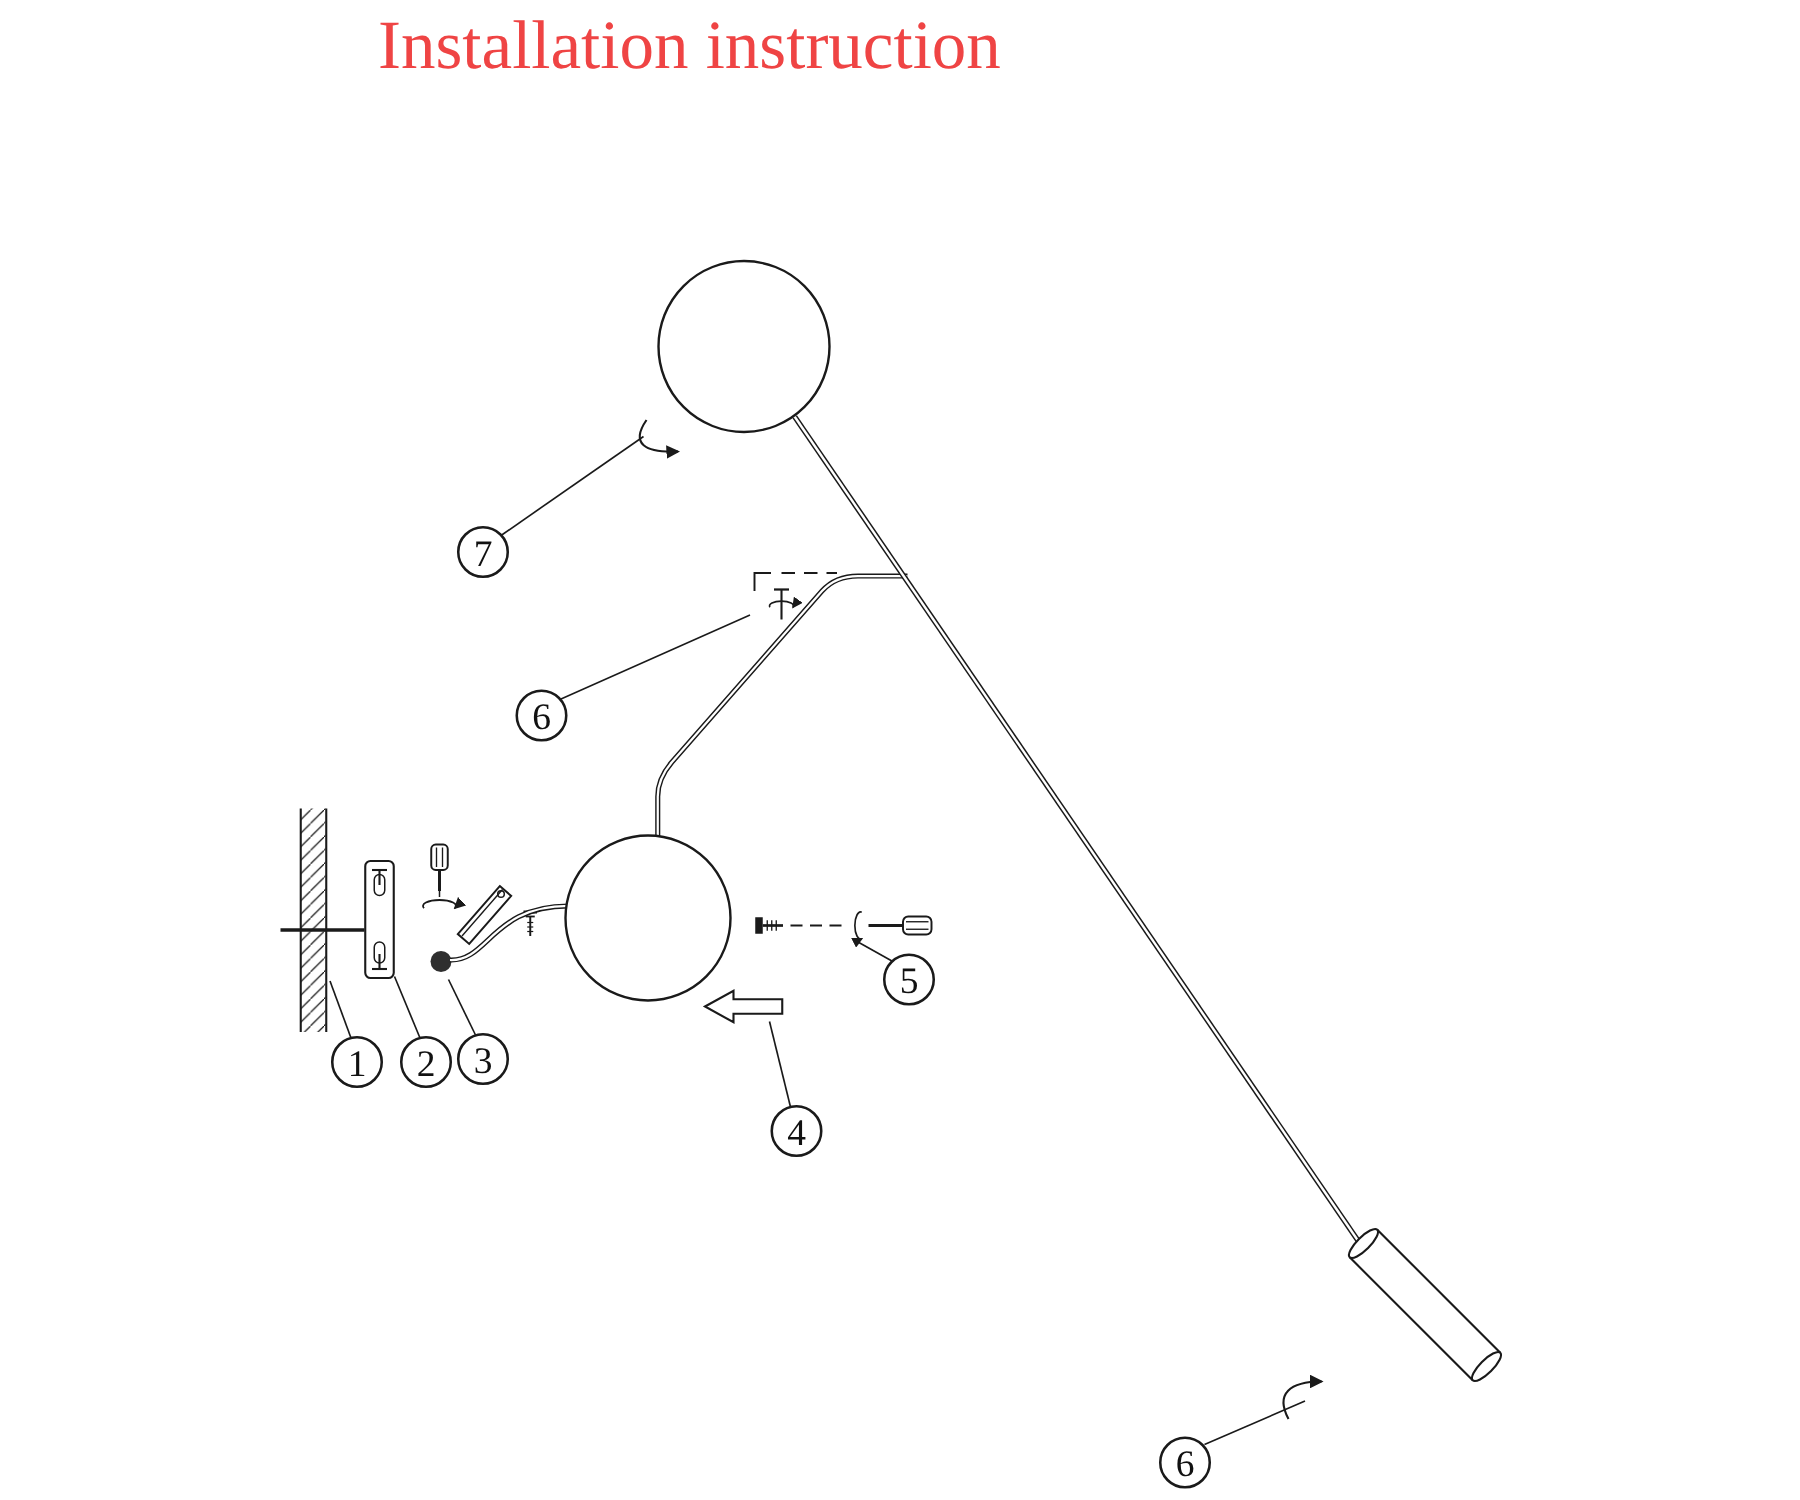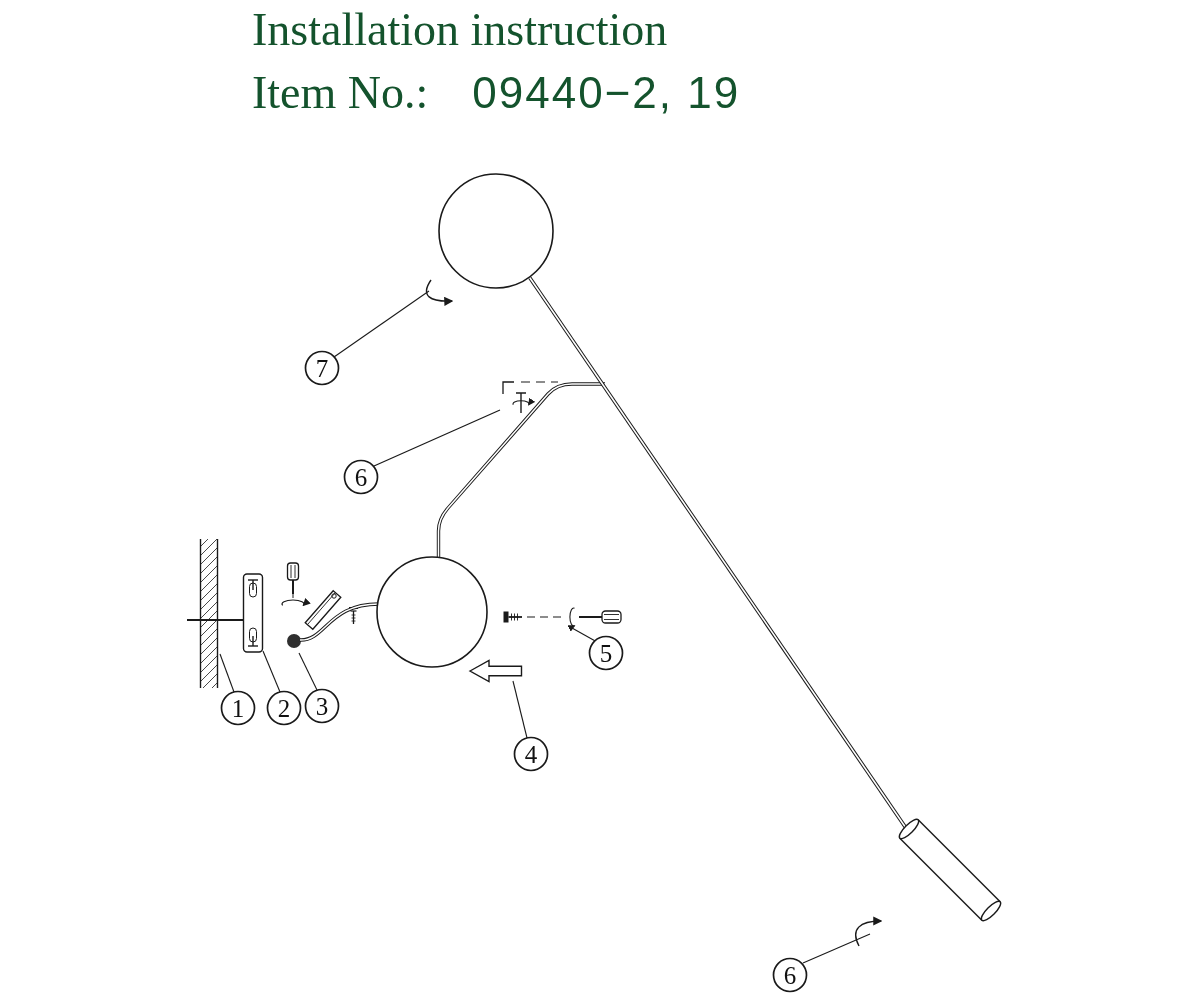--- a/index.html
+++ b/index.html
@@ -1,39 +1,35 @@
 <!DOCTYPE html>
 <html><head>
 <meta charset="utf-8">
 <style>
   html,body{margin:0;padding:0;background:#ffffff;}
   .page{position:relative;width:1200px;height:1000px;background:#ffffff;overflow:hidden;
         font-family:"Liberation Serif",serif;color:#000;}
   .title-block{position:absolute;left:252px;top:2px;line-height:1.2;}
-  .title-line{font-size:46px;white-space:nowrap;color:#14532d;}
+  .title-line{font-size:46px;white-space:nowrap;color:#ef4444;}
   .title-line2{display:flex;align-items:baseline;margin-top:8px;}
   .item-value{margin-left:44px;font-family:"Liberation Sans",sans-serif;
               font-size:44px;letter-spacing:2px;}
   svg.diagram{position:absolute;left:0;top:0;width:1200px;height:1000px;}
   .ink{stroke:#1a1a1a;fill:none;}
   .inkfill{stroke:#1a1a1a;fill:#ffffff;}
   .callout-num{font-family:"Liberation Serif",serif;font-size:25px;fill:#111;
                text-anchor:middle;stroke:none;}
 </style>
 </head>
 <body>
 
 <div class="page">
 
   <div class="title-block">
     <div class="title-line">Installation instruction</div>
-    <div class="title-line title-line2">
-      <span>Item No.:</span>
-      <span class="item-value">09440−2, 19</span>
-    </div>
   </div>
 
   <svg class="diagram" viewBox="0 0 1200 1000" xmlns="http://www.w3.org/2000/svg">
     <defs>
       <pattern id="hatch" width="9" height="9" patternUnits="userSpaceOnUse">
         <path d="M0,9 L9,0" stroke="#1a1a1a" stroke-width="0.8"></path>
       </pattern>
       <marker id="arr" viewBox="0 0 10 10" refX="8.5" refY="5" markerWidth="6.5" markerHeight="6.5" orient="auto">
         <path d="M0,0 L10,5 L0,10 z" fill="#1a1a1a"></path>
       </marker>

